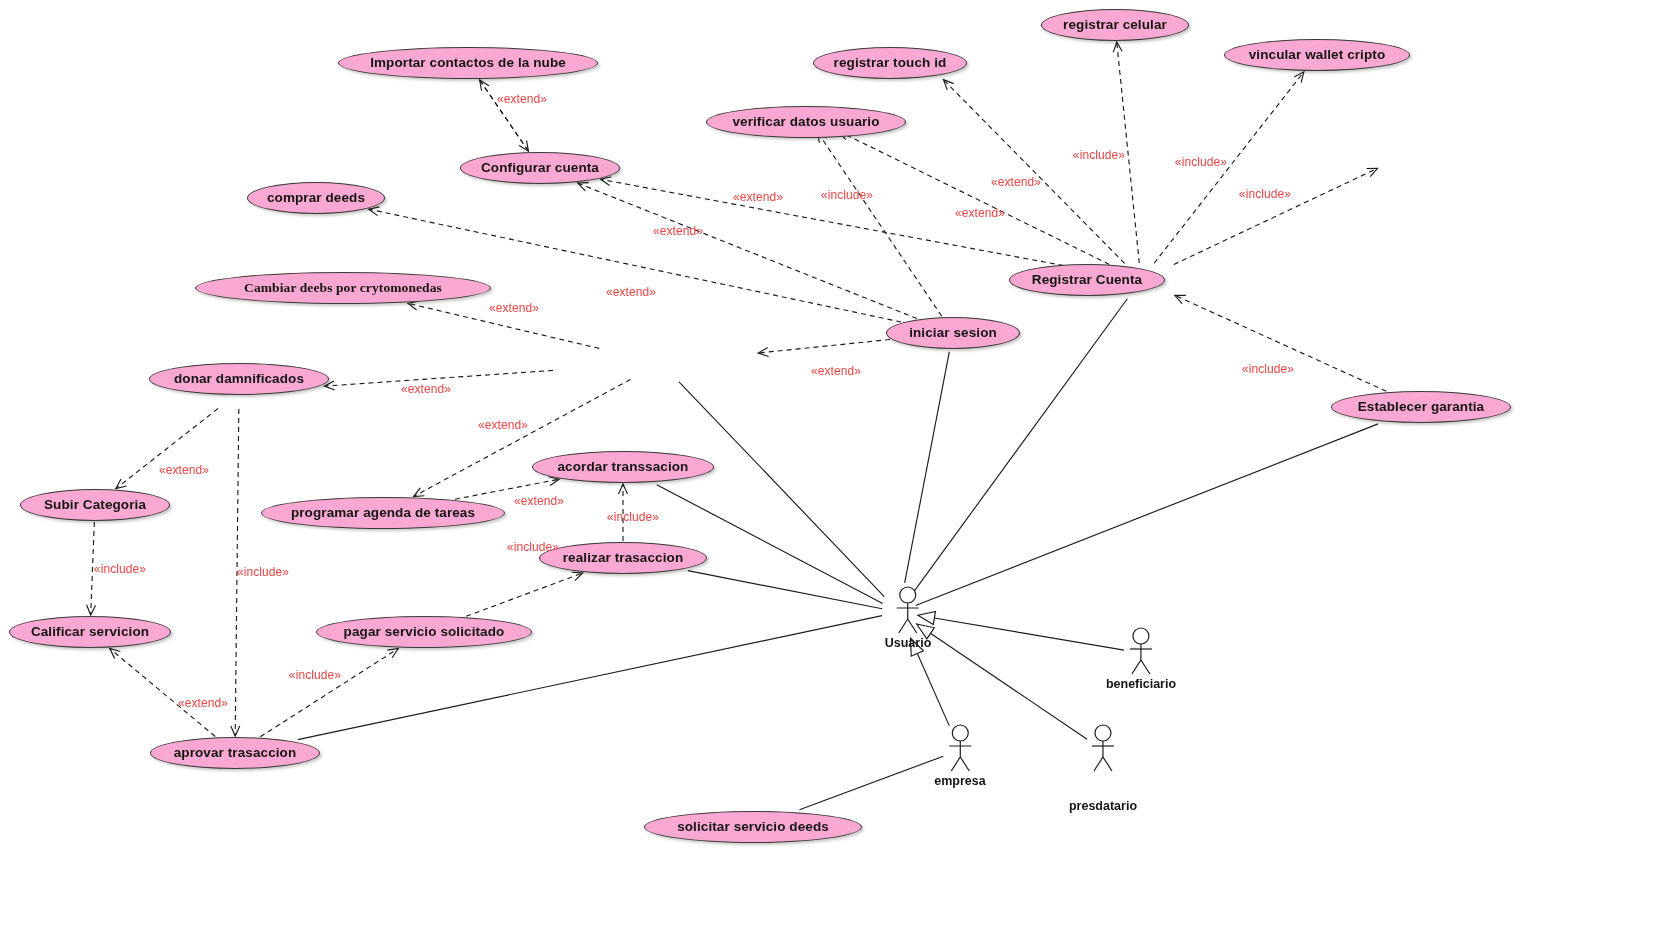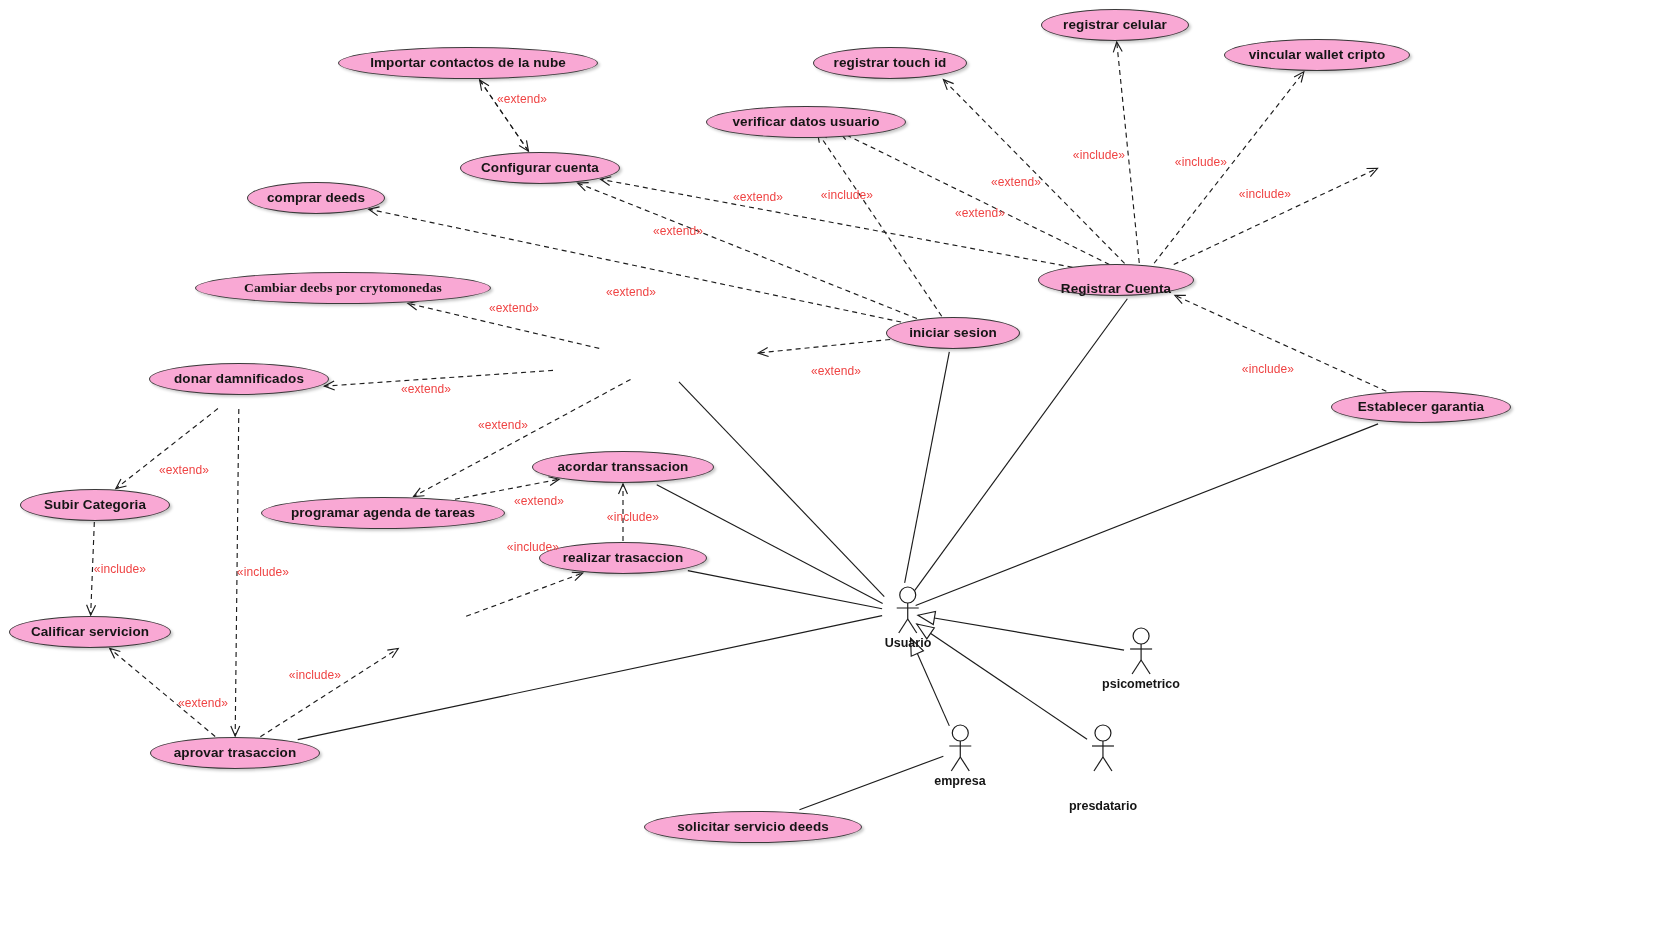--- a/index.html
+++ b/index.html
@@ -184,21 +184,21 @@
       </div>
       <div class="usecase" style="left: 806px; top: 122px; width: 200px; height: 32px; text-align: center;">
         <span class="uc-label">verificar datos usuario</span>
       </div>
       <div class="usecase" style="left: 540px; top: 168px; width: 160px; height: 32px;">
         <span class="uc-label">Configurar cuenta</span>
       </div>
       <div class="usecase" style="left: 316px; top: 198px; width: 138px; height: 32px;">
         <span class="uc-label">comprar deeds</span>
       </div>
-      <div class="usecase" style="left: 1116px; top: 280px; width: 156px; height: 32px; align-items: flex-end;">
+      <div class="usecase" style="left: 1087px; top: 280px; width: 156px; height: 32px;">
         <span class="uc-label">Registrar Cuenta</span>
       </div>
       <div class="usecase" style="left: 343px; top: 288px; width: 296px; height: 32px; font-family: Liberation Serif, serif;">
         <span class="uc-label">Cambiar deebs por crytomonedas</span>
       </div>
       <div class="usecase" style="left: 953px; top: 333px; width: 134px; height: 32px;">
         <span class="uc-label">iniciar sesion</span>
       </div>
       <div class="usecase" style="left: 239px; top: 379px; width: 180px; height: 32px;">
         <span class="uc-label">donar damnificados</span>
@@ -214,20 +214,23 @@
       </div>
       <div class="usecase" style="left: 383px; top: 513px; width: 244px; height: 32px;">
         <span class="uc-label">programar agenda de tareas</span>
       </div>
       <div class="usecase" style="left: 623px; top: 558px; width: 168px; height: 32px;">
         <span class="uc-label">realizar trasaccion</span>
       </div>
       <div class="usecase" style="left: 90px; top: 632px; width: 162px; height: 32px;">
         <span class="uc-label">Calificar servicion</span>
       </div>
+      <div class="usecase" style="left: 424px; top: 632px; width: 216px; height: 32px;">
+        <span class="uc-label">pagar servicio solicitado</span>
+      </div>
       <div class="usecase" style="left: 235px; top: 753px; width: 170px; height: 32px;">
         <span class="uc-label">aprovar trasaccion</span>
       </div>
       <div class="usecase" style="left: 753px; top: 827px; width: 218px; height: 32px;">
         <span class="uc-label">solicitar servicio deeds</span>
       </div>
       <div class="actor" style="left: 908px; top: 586px;">
         <svg width="34" height="48" viewBox="0 0 34 48">
           <circle cx="17" cy="9" r="8" fill="#fff" stroke="#1c1c1c" stroke-width="1.2"></circle>
           <line x1="17" y1="17" x2="17" y2="33" stroke="#1c1c1c" stroke-width="1.2"></line>
@@ -238,21 +241,21 @@
         <span class="actor-label">Usuario</span>
       </div>
       <div class="actor" style="left: 1141px; top: 627px;">
         <svg width="34" height="48" viewBox="0 0 34 48">
           <circle cx="17" cy="9" r="8" fill="#fff" stroke="#1c1c1c" stroke-width="1.2"></circle>
           <line x1="17" y1="17" x2="17" y2="33" stroke="#1c1c1c" stroke-width="1.2"></line>
           <line x1="6" y1="22" x2="28" y2="22" stroke="#1c1c1c" stroke-width="1.2"></line>
           <line x1="17" y1="33" x2="8" y2="47" stroke="#1c1c1c" stroke-width="1.2"></line>
           <line x1="17" y1="33" x2="26" y2="47" stroke="#1c1c1c" stroke-width="1.2"></line>
         </svg>
-        <span class="actor-label">psicometrico</span>
+        <span class="actor-label">beneficiario</span>
       </div>
       <div class="actor" style="left: 960px; top: 724px;">
         <svg width="34" height="48" viewBox="0 0 34 48">
           <circle cx="17" cy="9" r="8" fill="#fff" stroke="#1c1c1c" stroke-width="1.2"></circle>
           <line x1="17" y1="17" x2="17" y2="33" stroke="#1c1c1c" stroke-width="1.2"></line>
           <line x1="6" y1="22" x2="28" y2="22" stroke="#1c1c1c" stroke-width="1.2"></line>
           <line x1="17" y1="33" x2="8" y2="47" stroke="#1c1c1c" stroke-width="1.2"></line>
           <line x1="17" y1="33" x2="26" y2="47" stroke="#1c1c1c" stroke-width="1.2"></line>
         </svg>
         <span class="actor-label">empresa</span>

